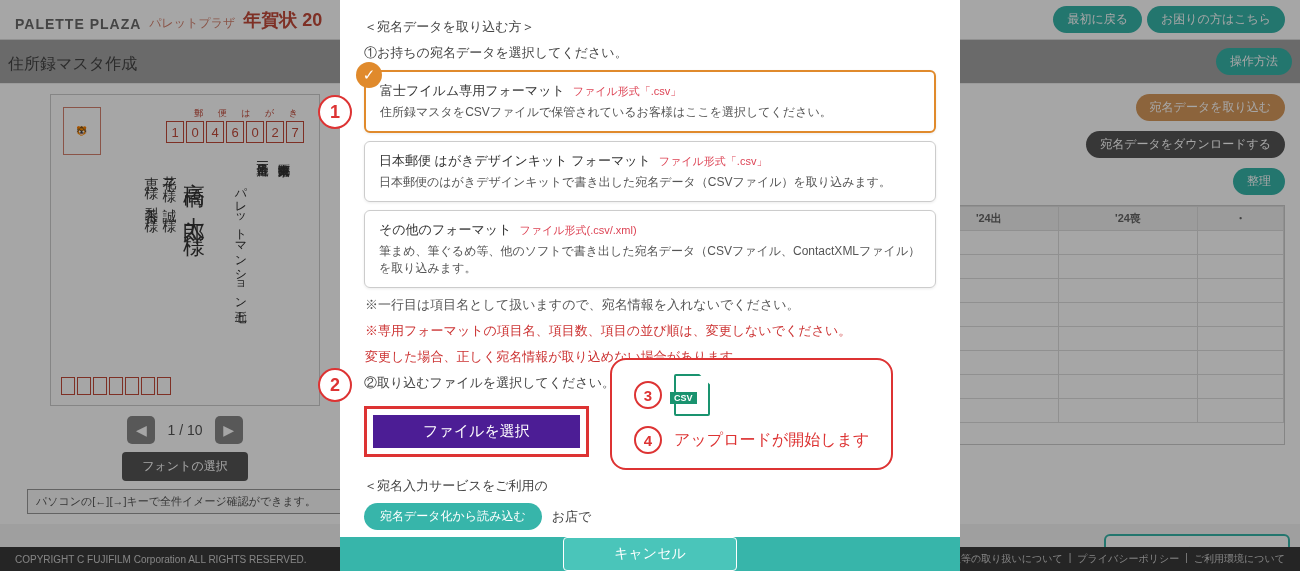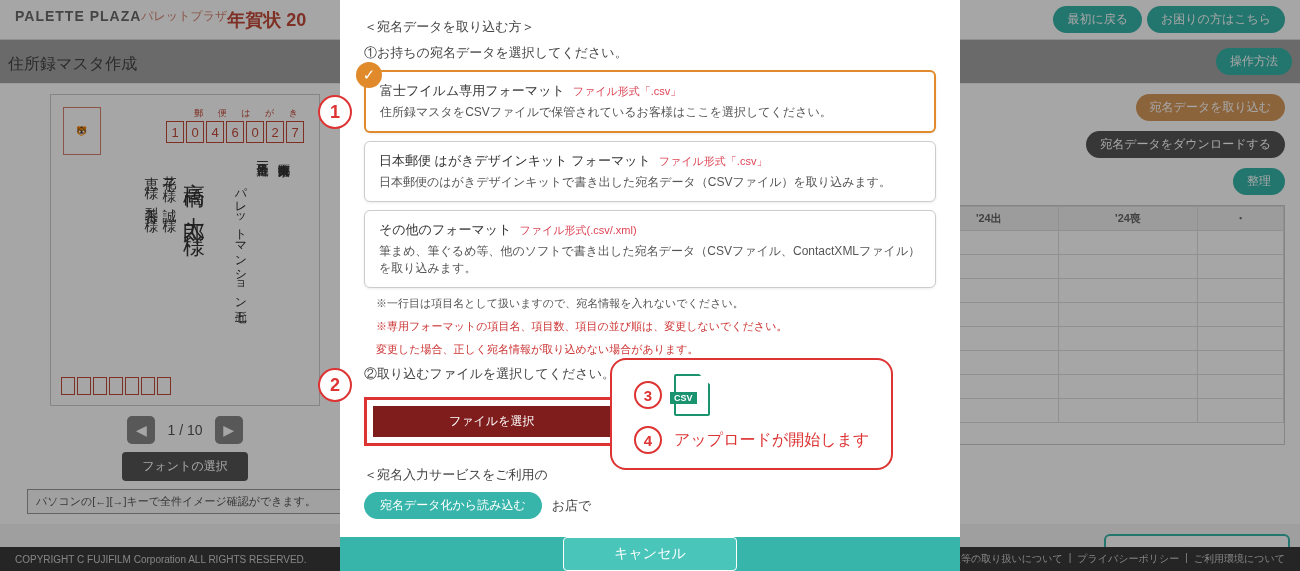--- a/index.html
+++ b/index.html
@@ -1,18 +1,18 @@
 <!DOCTYPE html>
 <html><head>
 <meta charset="utf-8">
 <style>
 *{box-sizing:border-box;margin:0;padding:0;font-family:"Meiryo","Hiragino Sans",sans-serif}
 body{width:1300px;height:571px;overflow:hidden;background:#f5f5f5;position:relative;font-size:13px}
 .header{background:#fff;height:40px;display:flex;align-items:center;padding:0 15px;justify-content:space-between;border-bottom:1px solid #ddd}
-.logo-group{display:flex;align-items:flex-start;}
+.logo-group{display:flex;align-items:flex-end;gap:8px}
 .logo1{color:#6b6b6b;font-weight:bold;font-size:14px;letter-spacing:1px}
 .logo2{color:#d4826f;font-size:12px}
 .logo3{color:#c24a3a;font-size:18px;font-weight:bold}
 .header-btns{display:flex;gap:5px}
 .pill-btn{background:#37b5aa;color:#fff;border:none;border-radius:14px;padding:5px 14px;font-size:12px;cursor:pointer}
 .pill-btn.oj{background:#d89a5c}
 .subheader{display:flex;justify-content:space-between;align-items:flex-end;padding:8px 8px;background:#a3a3a3;border-bottom:1px solid #eee}
 .subtitle{font-size:16px;color:#444}
 .main{display:flex;padding:10px 15px;gap:20px;background:#fff;height:440px}
 .left-panel{width:340px;display:flex;flex-direction:column;align-items:center}
@@ -50,24 +50,24 @@
 .overlay{position:absolute;inset:0;background:rgba(0,0,0,.35);display:flex;justify-content:center;z-index:10}
 .modal{background:#fff;width:620px;margin-top:0;display:flex;flex-direction:column;max-height:571px}
 .modal-body{padding:18px 24px;overflow:auto;flex:1;font-size:13px;color:#444}
 .modal-body p{margin-bottom:8px}
 .opt{border:1px solid #ccc;border-radius:6px;padding:10px 14px;margin:8px 0;cursor:pointer;position:relative;background:#fff;box-shadow:0 1px 3px rgba(0,0,0,.08)}
 .opt.selected{border:2px solid #e08a2c}
 .opt-title{font-size:13px;color:#333;margin-bottom:4px}
 .opt-badge{color:#d45;font-size:11px;margin-left:8px}
 .opt-desc{font-size:12px;color:#555}
 .check{position:absolute;top:-10px;left:-10px;width:26px;height:26px;border-radius:50%;background:#e08a2c;color:#fff;display:flex;align-items:center;justify-content:center;font-size:15px}
-.note{font-size:11px;color:#555;margin:4px 12px}
+.note{font-size:13px;color:#555;margin:4px 1px}
 .note.red{color:#c33}
 .file-btn-wrap{border:3px solid #d33;padding:6px;display:inline-block;margin:6px 0}
-.file-btn{background:#7f1d1d;color:#fff;border:none;padding:7px 76px;cursor:pointer;font-size:12px}
+.file-btn{background:#4c1d95;color:#fff;border:none;padding:7px 50px;cursor:pointer;font-size:15px}
 .svc-row{display:flex;align-items:center;gap:10px;margin-top:8px}
 .read-btn{background:#37b5aa;color:#fff;border:none;border-radius:14px;padding:5px 16px;font-size:12px;cursor:pointer}
 .modal-footer{background:#37b5aa;text-align:center}
 .cancel-btn{background:#4ac5ba;color:#fff;border:1px solid #fff;border-radius:4px;padding:7px 50px;cursor:pointer;font-size:14px}
 
 
 .ann{position:absolute;width:34px;height:34px;border:2px solid #d33;border-radius:50%;background:#fff;color:#d33;display:flex;align-items:center;justify-content:center;font-size:18px;font-weight:bold;z-index:20}
 .callout{position:absolute;border:2px solid #d33;border-radius:16px;background:#fff;padding:14px 22px;z-index:20;display:flex;flex-direction:column;gap:10px}
 .callout-row{display:flex;align-items:center;gap:12px}
 .callout-text{color:#d33;font-size:16px}

